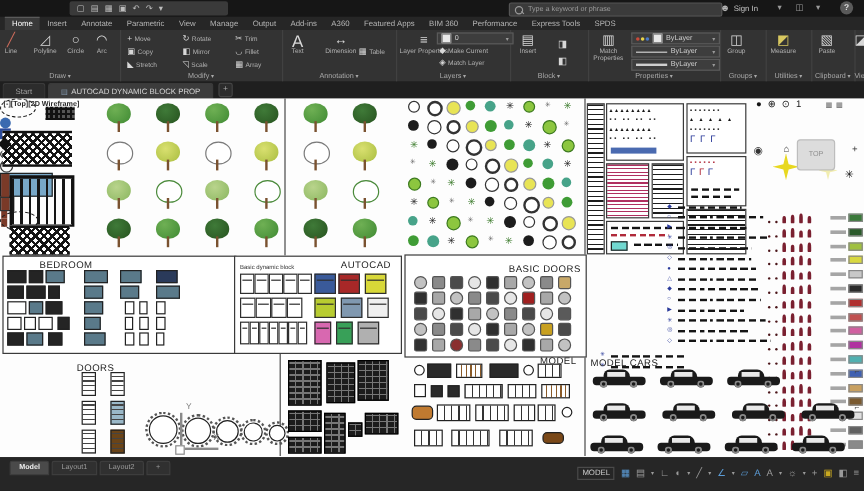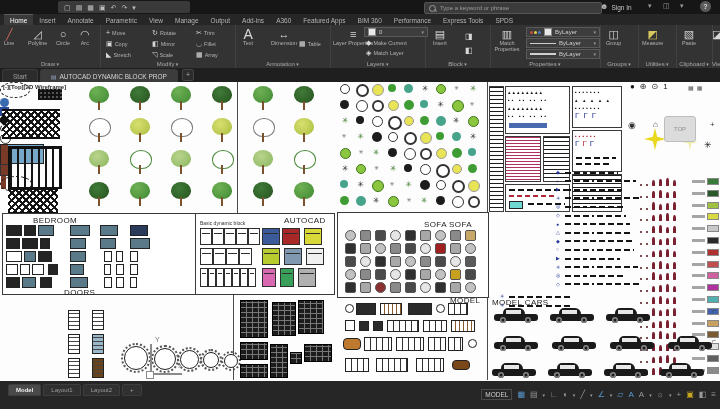--- a/index.html
+++ b/index.html
@@ -889,21 +889,21 @@
         <div class="bed" style="left: 224px; top: 186px; width: 6px; height: 17px;"></div>
         <div class="bed" style="left: 232px; top: 186px; width: 6px; height: 17px;"></div>
         <div class="bed" style="left: 240px; top: 186px; width: 6px; height: 17px;"></div>
         <div class="bed" style="left: 248px; top: 186px; width: 6px; height: 17px;"></div>
         <div class="bed" style="left: 262px; top: 186px; width: 12px; height: 17px; background: rgb(216, 104, 176);"></div>
         <div class="bed" style="left: 280px; top: 186px; width: 12px; height: 17px; background: rgb(56, 160, 88);"></div>
         <div class="bed" style="left: 298px; top: 186px; width: 16px; height: 17px; background: rgb(176, 176, 176);"></div>
       </div>
 
     <div class="box" style="left:337px;top:130px;width:150px;height:84px;"></div>
-    <div class="seclbl" style="left:424px;top:138px;">SOFA SOFA</div>
+    <div class="seclbl" style="left:424px;top:138px;">BASIC DOORS</div>
     <div id="sofaTileHost">
         <div class="sofat" style="left: 345px; top: 148px; width: 9px; height: 9px; background: rgb(194, 194, 194); border-radius: 50%;"></div>
         <div class="sofat" style="left: 360px; top: 148px; width: 9px; height: 9px; background: rgb(138, 138, 138); border-radius: 2px;"></div>
         <div class="sofat" style="left: 375px; top: 148px; width: 9px; height: 9px; background: rgb(74, 74, 74); border-radius: 2px;"></div>
         <div class="sofat" style="left: 390px; top: 148px; width: 9px; height: 9px; background: rgb(230, 230, 230); border-radius: 50%;"></div>
         <div class="sofat" style="left: 405px; top: 148px; width: 9px; height: 9px; background: rgb(48, 48, 48); border-radius: 2px;"></div>
         <div class="sofat" style="left: 420px; top: 148px; width: 9px; height: 9px; background: rgb(168, 168, 168); border-radius: 2px;"></div>
         <div class="sofat" style="left: 435px; top: 148px; width: 9px; height: 9px; background: rgb(194, 194, 194); border-radius: 50%;"></div>
         <div class="sofat" style="left: 450px; top: 148px; width: 9px; height: 9px; background: rgb(138, 138, 138); border-radius: 2px;"></div>
         <div class="sofat" style="left: 465px; top: 148px; width: 9px; height: 9px; background: rgb(200, 168, 104); border-radius: 2px;"></div>
@@ -938,21 +938,21 @@
         <div class="sofat" style="left: 360px; top: 200px; width: 9px; height: 9px; background: rgb(168, 168, 168); border-radius: 2px;"></div>
         <div class="sofat" style="left: 375px; top: 200px; width: 9px; height: 9px; background: rgb(138, 48, 48); border-radius: 50%;"></div>
         <div class="sofat" style="left: 390px; top: 200px; width: 9px; height: 9px; background: rgb(138, 138, 138); border-radius: 2px;"></div>
         <div class="sofat" style="left: 405px; top: 200px; width: 9px; height: 9px; background: rgb(74, 74, 74); border-radius: 2px;"></div>
         <div class="sofat" style="left: 420px; top: 200px; width: 9px; height: 9px; background: rgb(230, 230, 230); border-radius: 50%;"></div>
         <div class="sofat" style="left: 435px; top: 200px; width: 9px; height: 9px; background: rgb(48, 48, 48); border-radius: 2px;"></div>
         <div class="sofat" style="left: 450px; top: 200px; width: 9px; height: 9px; background: rgb(168, 168, 168); border-radius: 2px;"></div>
         <div class="sofat" style="left: 465px; top: 200px; width: 9px; height: 9px; background: rgb(194, 194, 194); border-radius: 50%;"></div>
       </div>
 
-    <div class="seclbl" style="left:64px;top:206px;text-align:right;">DOORS</div>
+    <div class="seclbl" style="left:64px;top:220px;text-align:right;">DOORS</div>
     <div id="doorsHost">
         <div class="door" style="left: 68px; top: 228px; width: 10px; height: 18px;"></div>
         <div class="door" style="left: 92px; top: 228px; width: 10px; height: 18px;"></div>
         <div class="door" style="left: 68px; top: 252px; width: 10px; height: 18px;"></div>
         <div class="door" style="left: 92px; top: 252px; width: 10px; height: 18px; background-color: rgb(154, 184, 200);"></div>
         <div class="door" style="left: 68px; top: 276px; width: 10px; height: 18px;"></div>
         <div class="door" style="left: 92px; top: 276px; width: 10px; height: 18px; background-color: rgb(106, 68, 24);"></div>
       </div>
 
     <div id="tablesHost">

